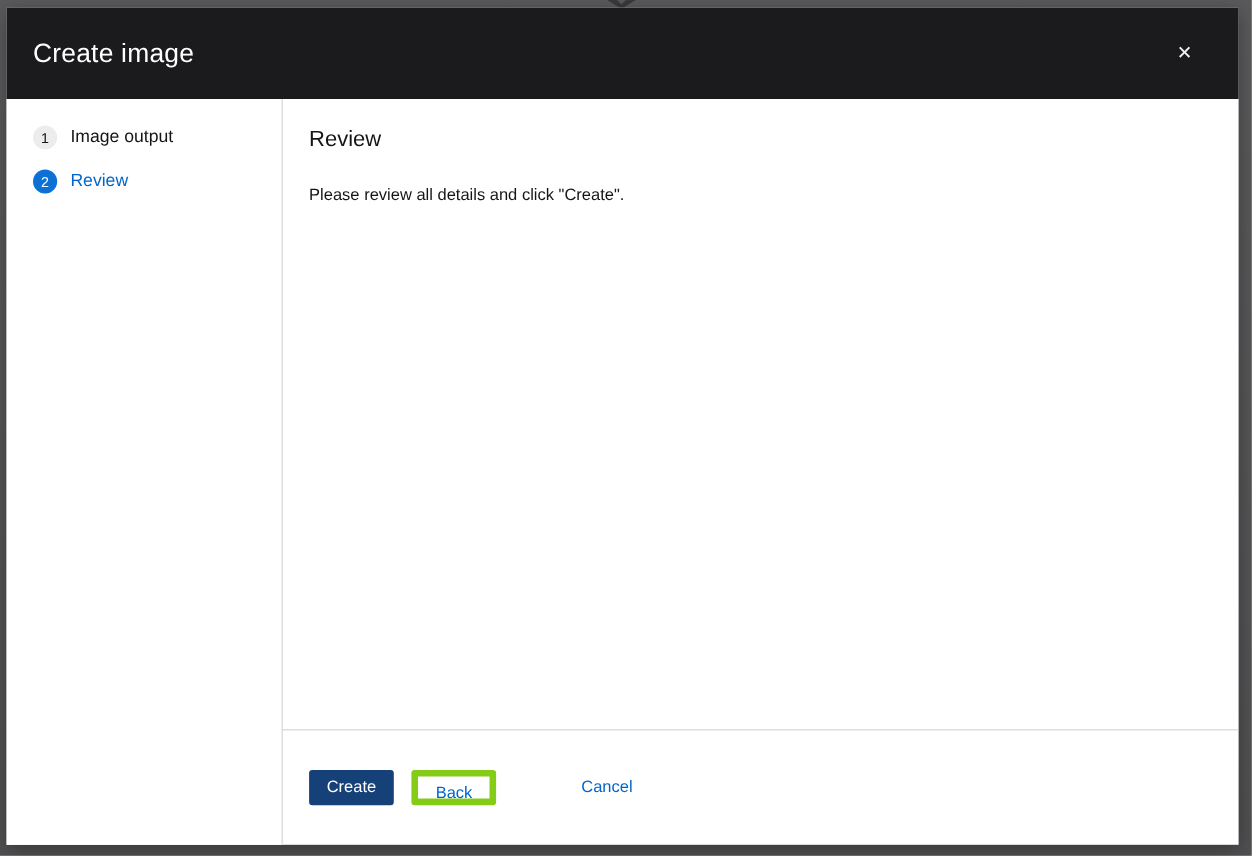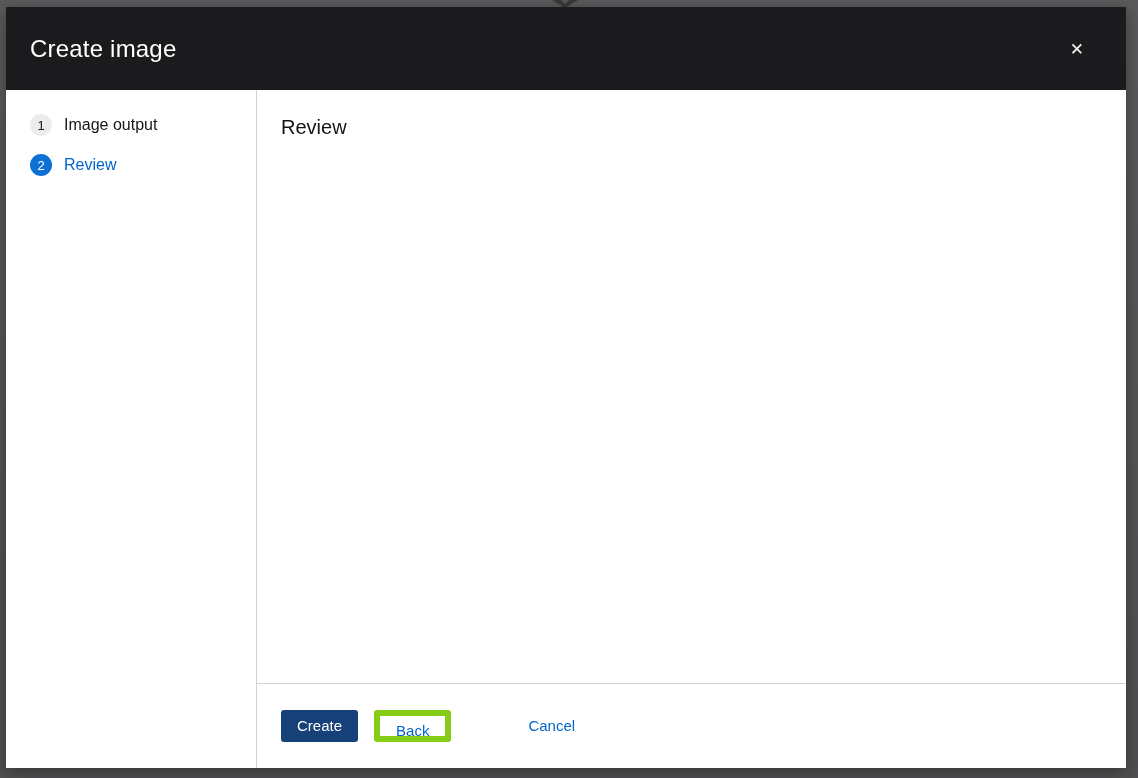--- a/index.html
+++ b/index.html
@@ -127,21 +127,21 @@
   }
   .content-desc {
     margin-top: 30px;
     font-size: 15px;
     color: #151515;
   }
 
   .modal-footer {
     flex: 0 0 auto;
     border-top: 1px solid #d2d2d2;
-    padding: 26px 24px;
+    padding: 36px 24px;
     display: flex;
     align-items: center;
   }
   .btn {
     font-family: inherit;
     font-size: 15px;
     height: 32px;
     padding: 0 16px;
     border-radius: 3px;
     cursor: pointer;
@@ -189,20 +189,21 @@
       </button>
       <button class="step current">
         <span class="step-badge">2</span>
         <span class="step-label">Review</span>
       </button>
     </nav>
 
     <div class="content-col">
       <div class="content-main">
         <h2 class="content-heading">Review</h2>
+        <p class="content-desc">Please review all details and click "Create".</p>
       </div>
 
       <div class="modal-footer">
         <button class="btn btn-primary">Create</button>
         <button class="btn btn-secondary">Back</button>
         <button class="btn btn-link">Cancel</button>
       </div>
     </div>
 
   </div>

